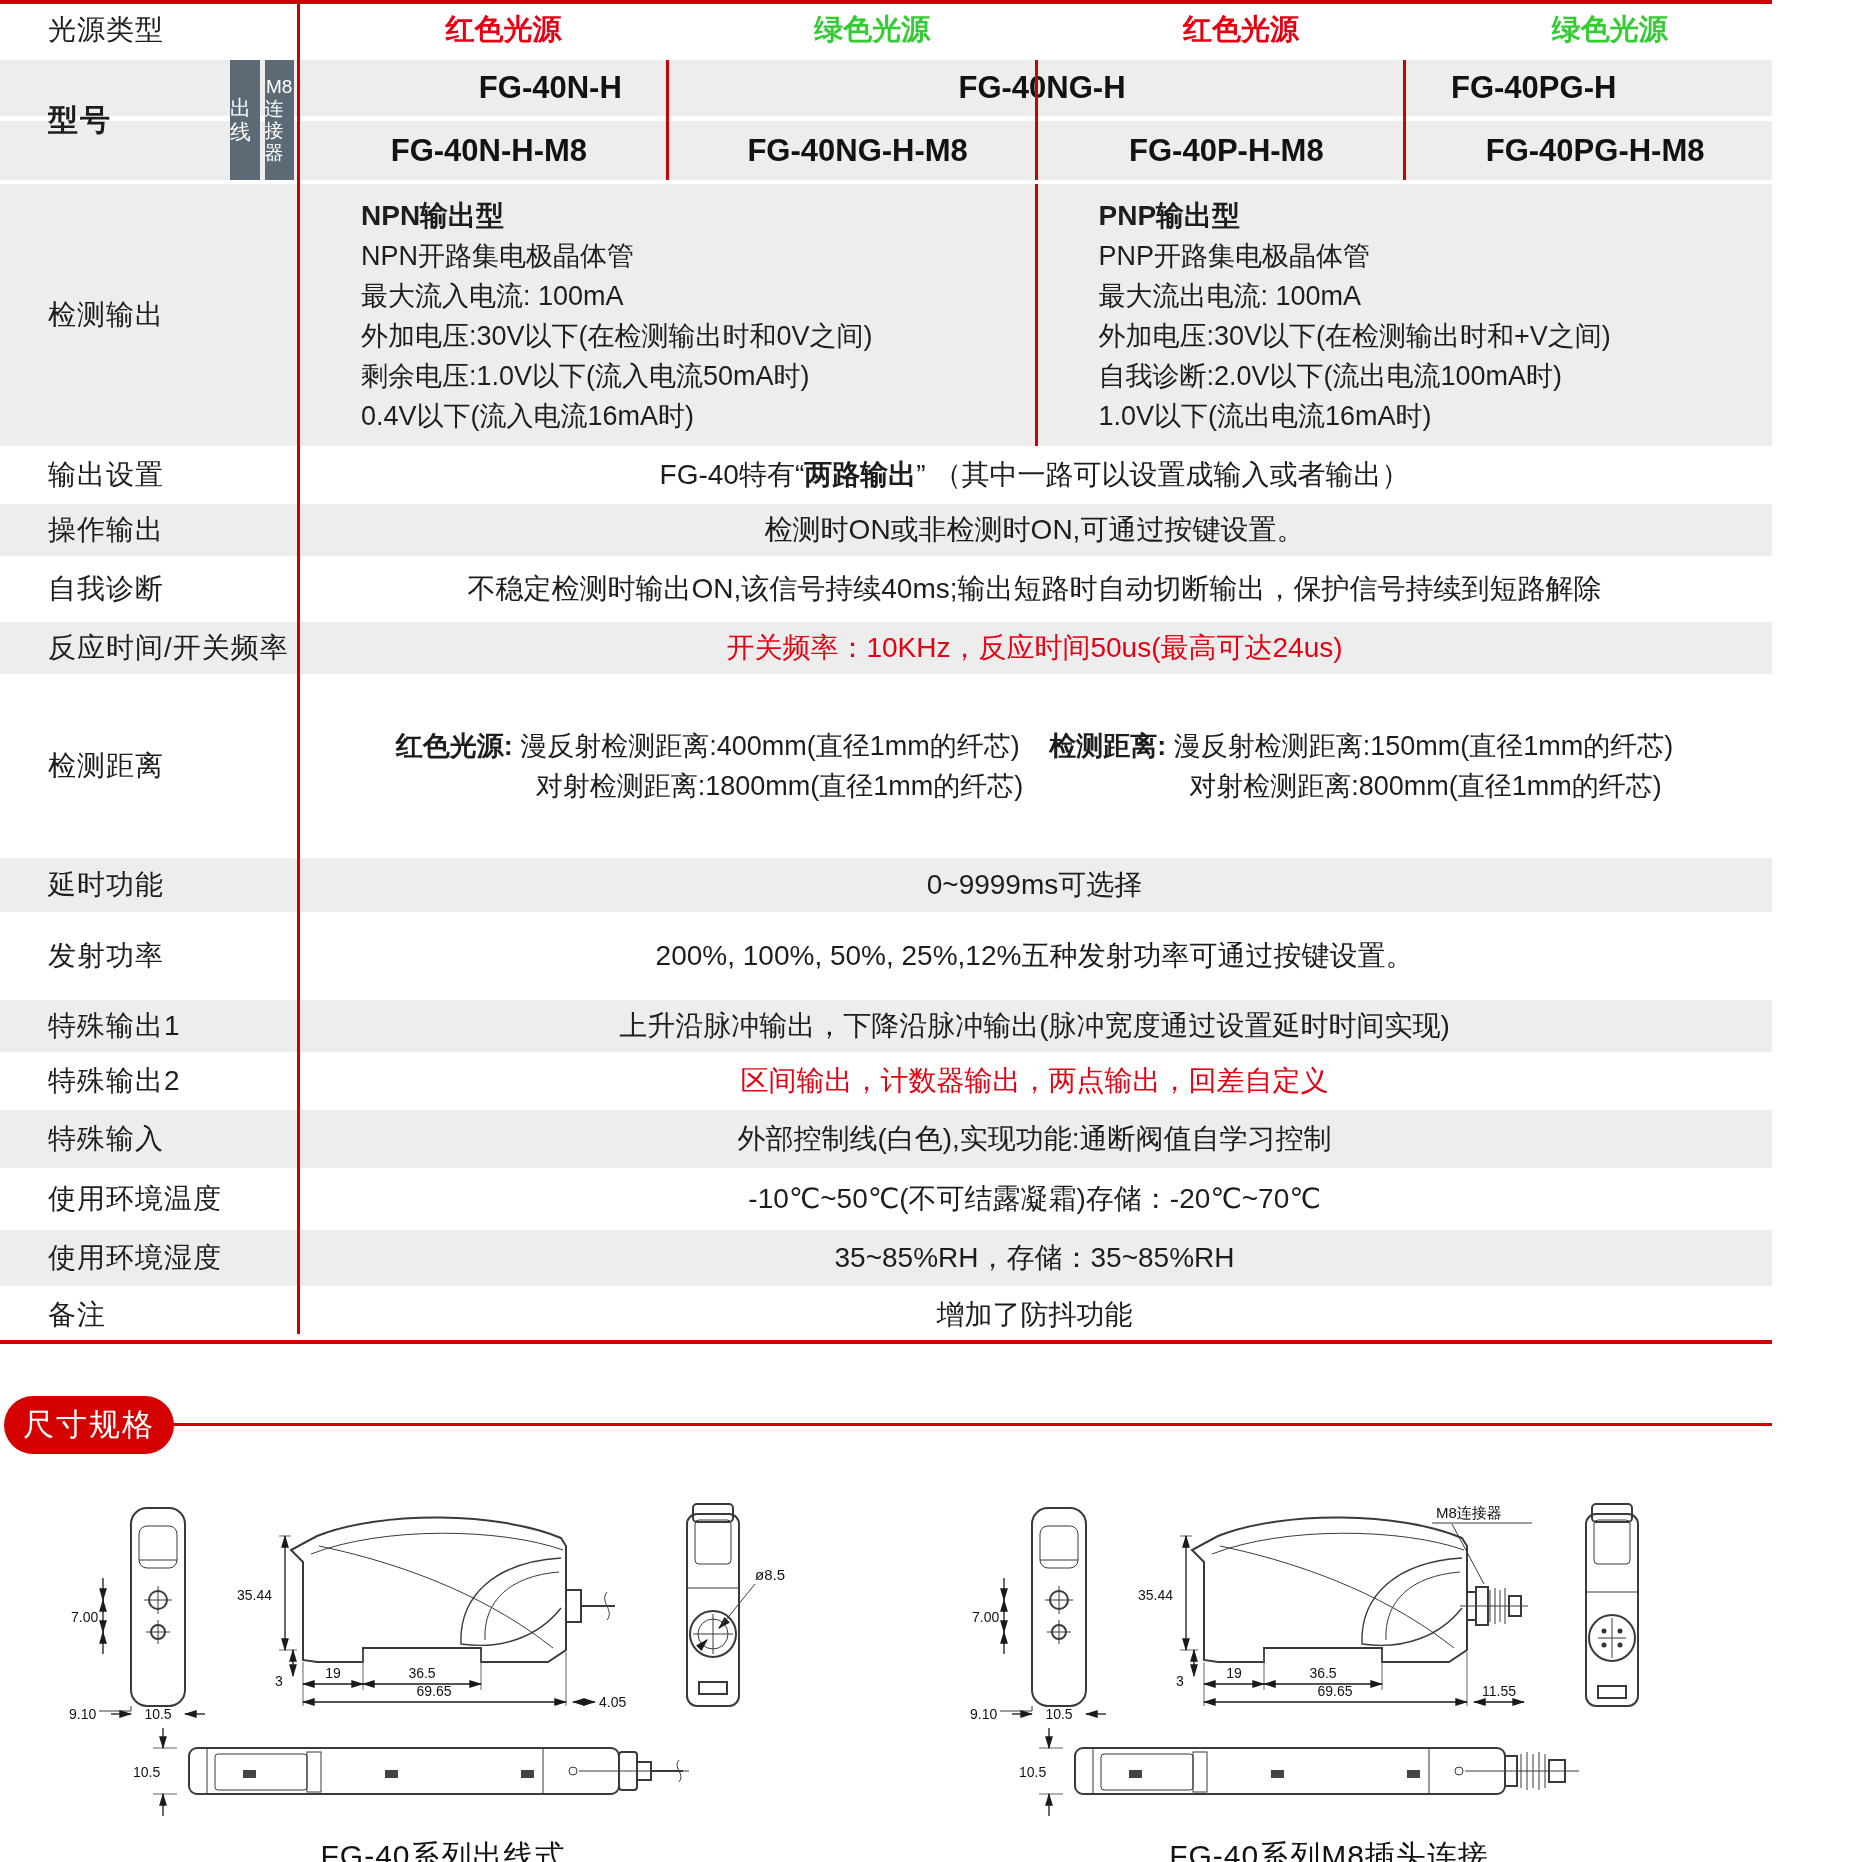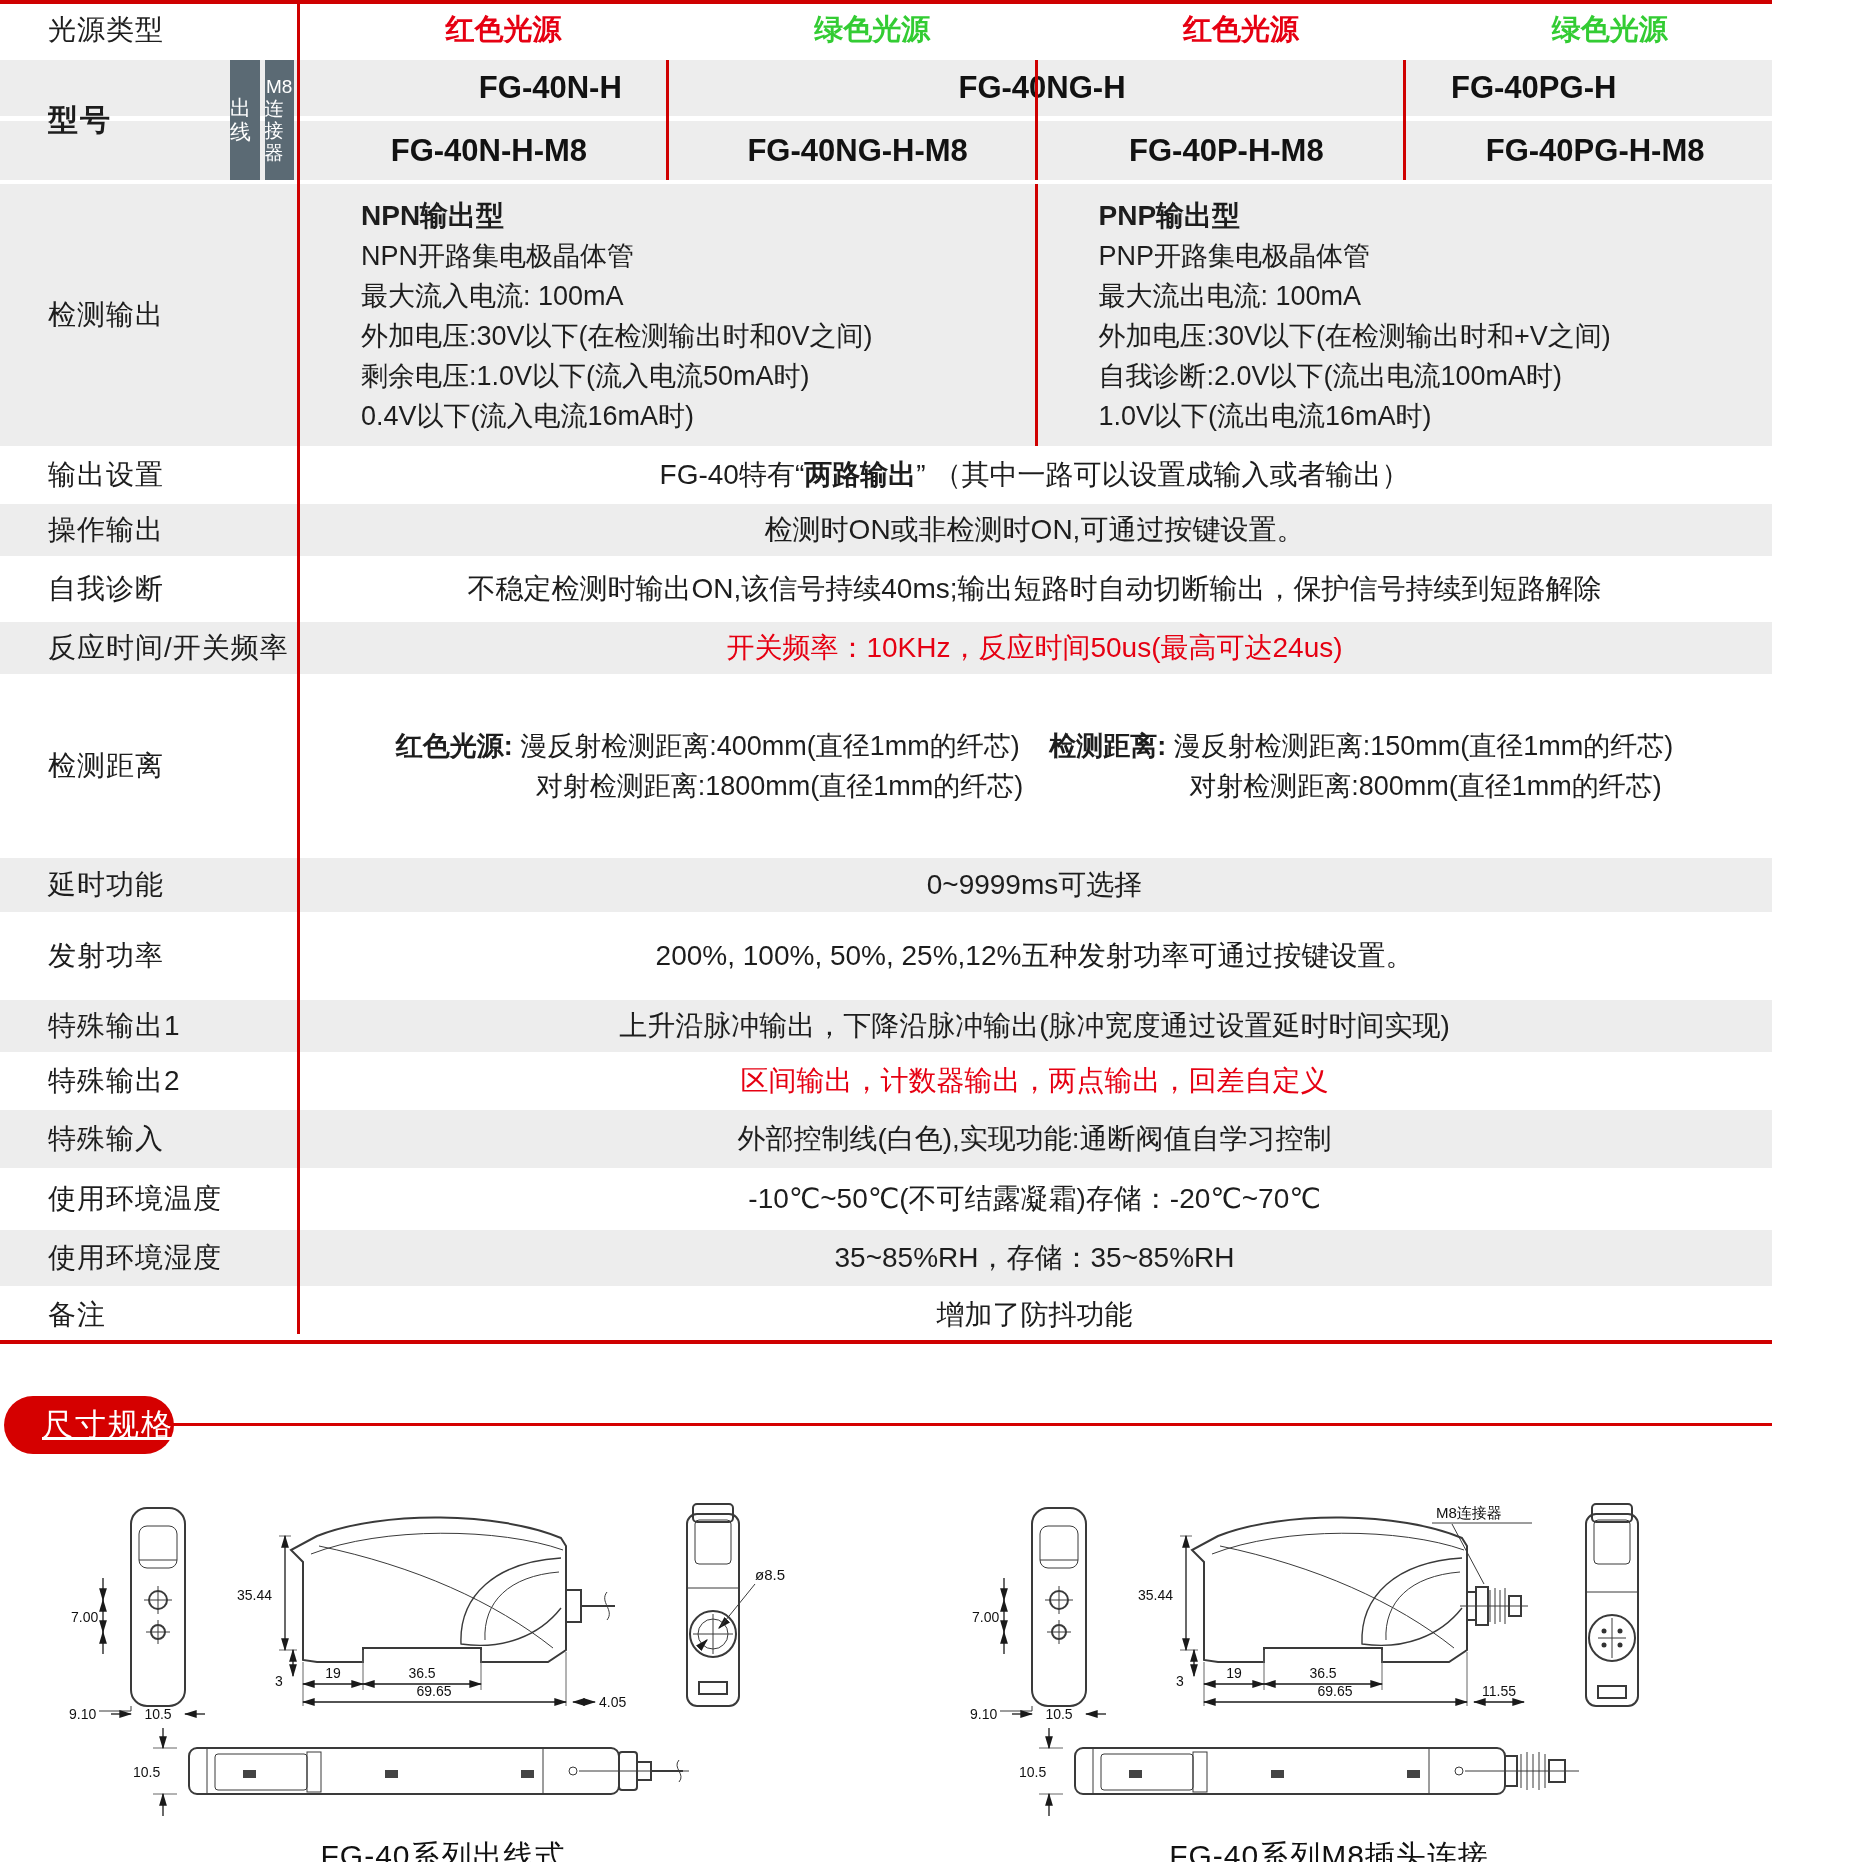--- a/index.html
+++ b/index.html
@@ -56,21 +56,21 @@
   
   .b{font-weight:bold;}
   
   .dist-wrap{display:flex;flex-direction:row;justify-content:center;align-items:center;gap:26px;height:100%;}
   .dist-group{display:inline-block;text-align:left;font-size:27px;line-height:40px;}
   .dist-line2{margin-left:140px;}
   
   .dim-header{position:relative;margin-top:52px;height:60px;}
   .dim-badge{
     position:absolute;left:4px;top:0;width:170px;height:58px;background:#d50000;color:#fff;
-    border-radius:32px;display:flex;align-items:center;justify-content:flex-end;font-size:31px;letter-spacing:2px;text-decoration:underline;
+    border-radius:32px;display:flex;align-items:center;justify-content:center;font-size:31px;letter-spacing:2px;
   }
   .dim-line{position:absolute;left:168px;right:0;top:27px;height:3px;background:#d50000;}
   .drawings{display:flex;justify-content:center;gap:26px;margin-top:44px;}
   .dgroup{width:860px;}
   .drow1{display:flex;align-items:flex-start;justify-content:center;gap:4px;}
   .drow2{display:flex;flex-direction:column;align-items:center;margin-top:2px;}
   .caption{font-size:30px;color:#111;margin-top:2px;letter-spacing:1px;}
   
   svg .draw{fill:none;stroke:#3a3a3a;stroke-width:2;}
   svg .thin{fill:none;stroke:#3a3a3a;stroke-width:1;}

